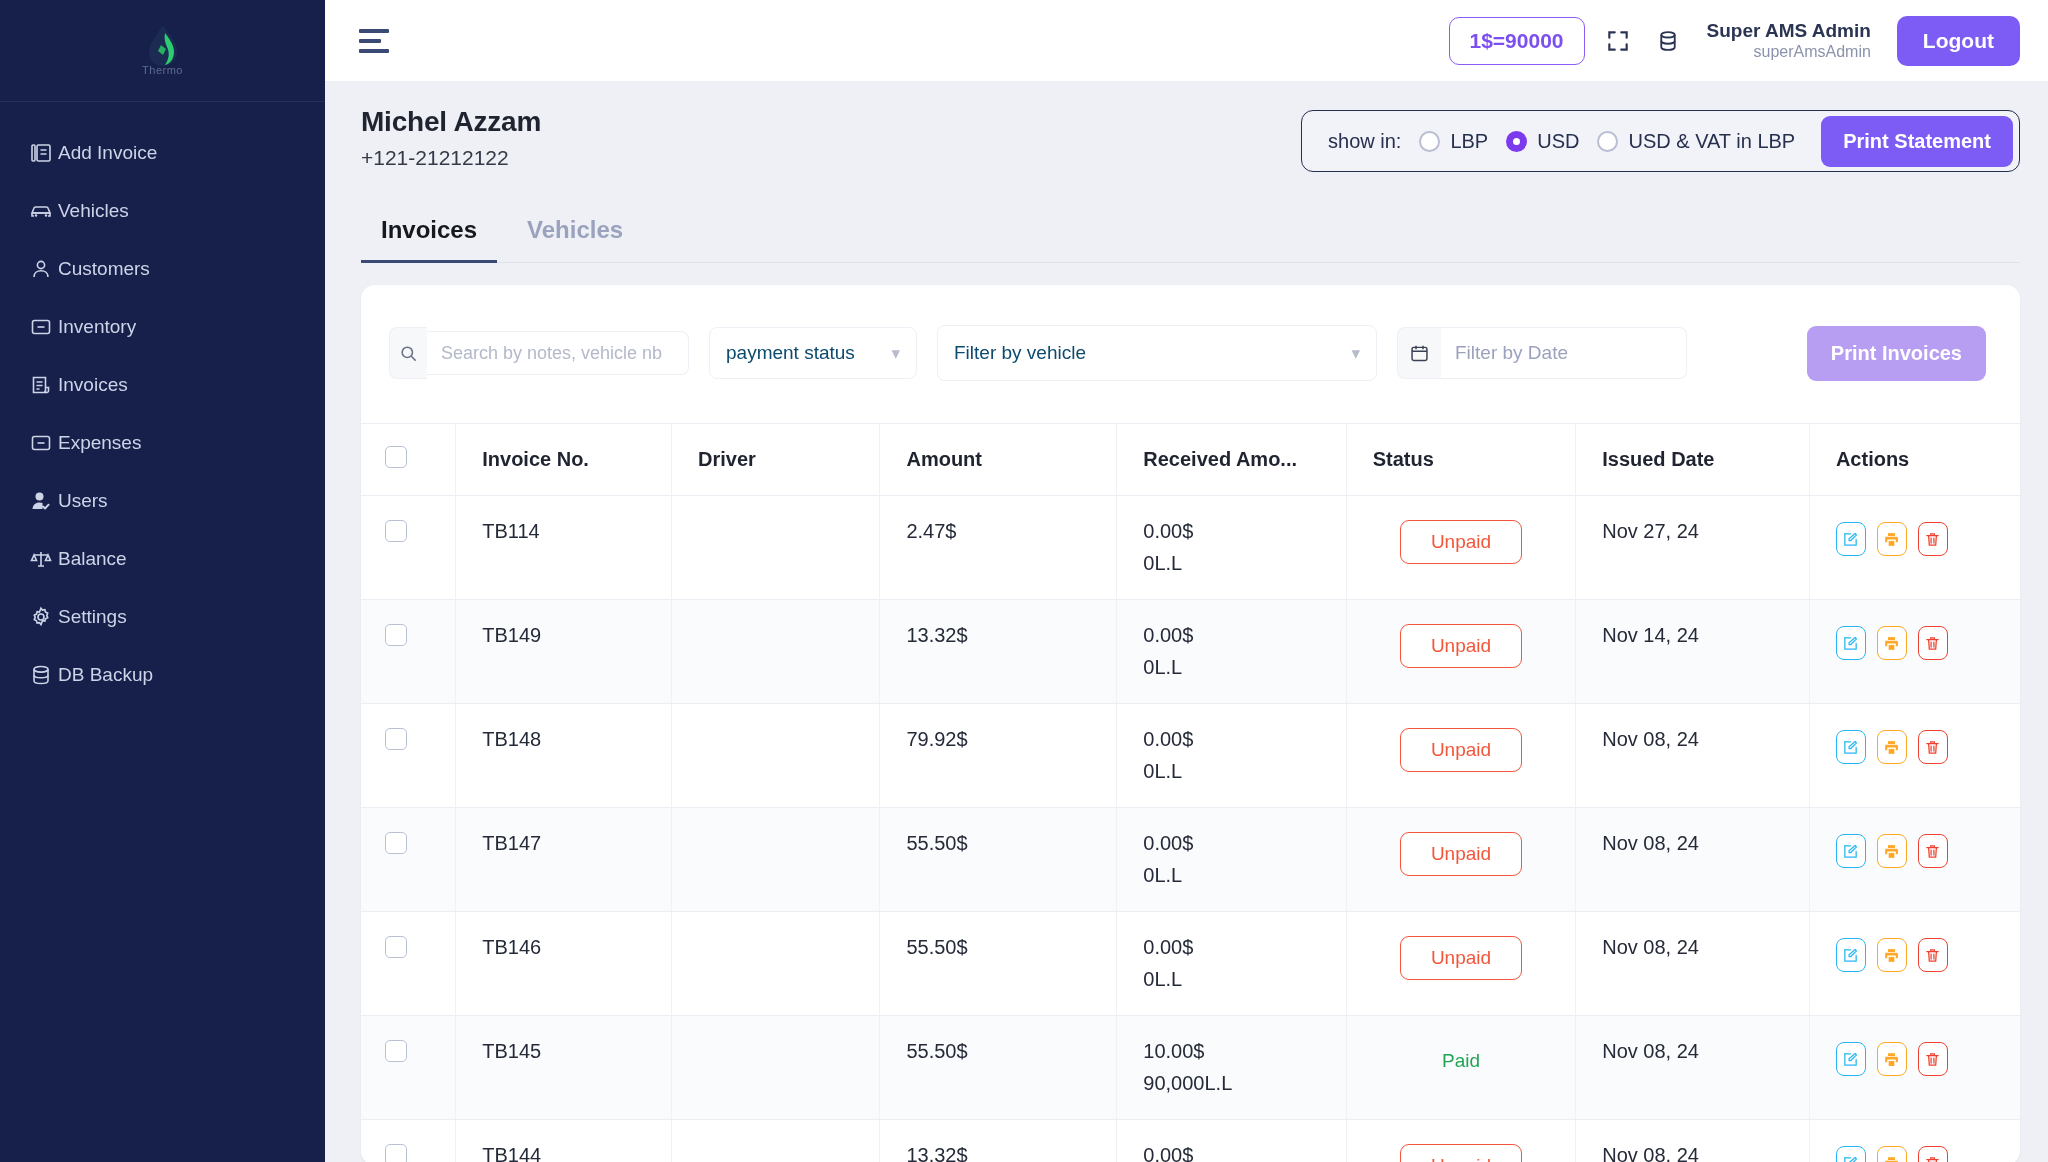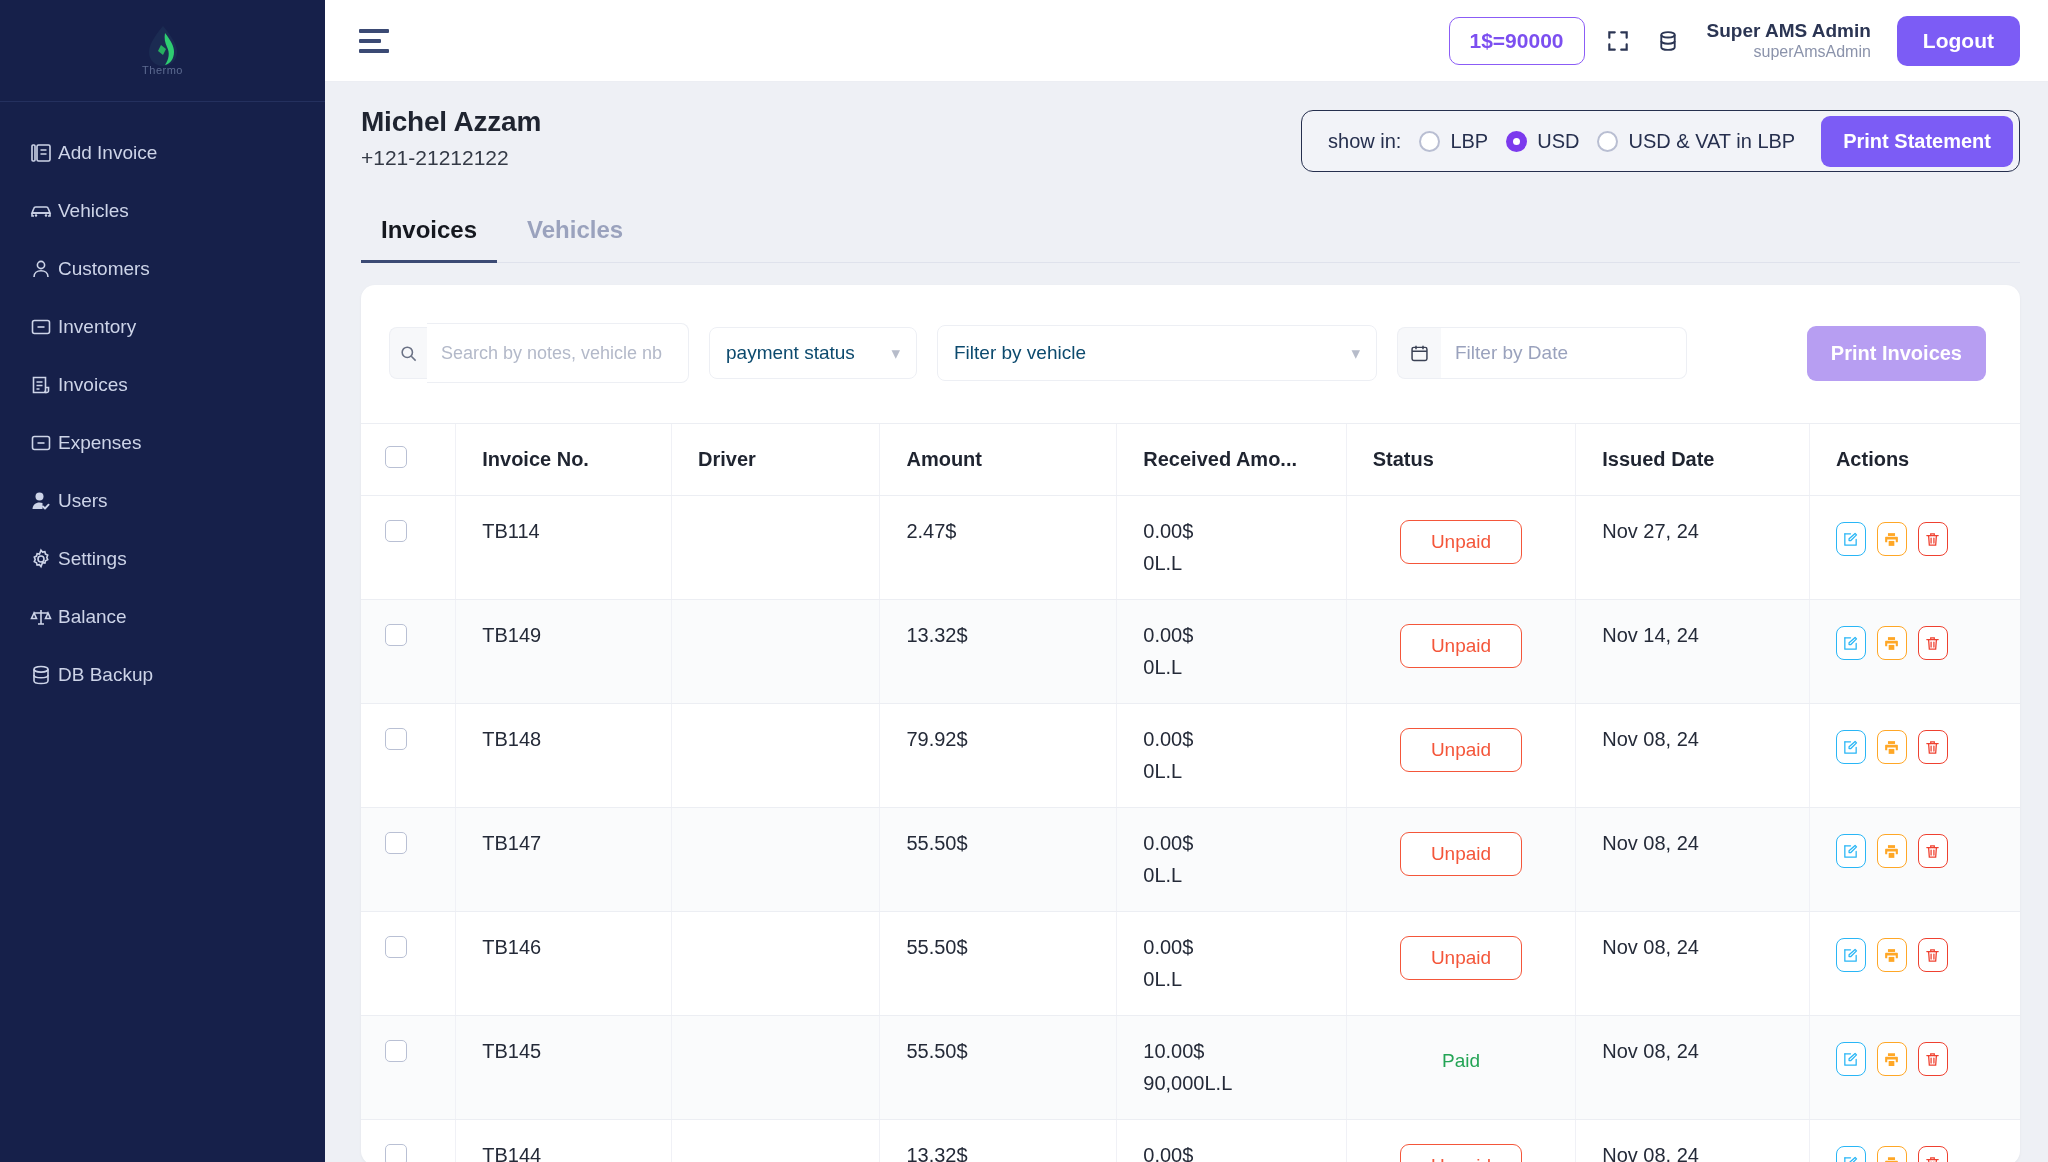--- a/index.html
+++ b/index.html
@@ -110,21 +110,21 @@
   }
 
   .filters { display: flex; align-items: center; padding: 40px 34px 0 28px; gap: 20px; }
   .search-wrap { display: flex; align-items: center; height: 52px; width: 300px; }
   .search-ico {
     width: 38px; height: 52px; background: #f7f8fa; border: 1px solid #edeff4; border-right: none;
     border-radius: 8px 0 0 8px; display: flex; align-items: center; justify-content: center;
   }
   .search-ico svg { width: 19px; height: 19px; }
   .search-input {
-    flex: 1; height: 60px; border: 1px solid #edeff4; border-left: none; border-radius: 0 8px 8px 0;
+    flex: 1; height: 44px; border: 1px solid #edeff4; border-left: none; border-radius: 0 8px 8px 0;
     font-size: 18px; padding: 0 14px; color: #3a4154; outline: none; font-family: inherit;
     background: #fff; min-width: 0;
   }
   .search-input::placeholder { color: #b3b9c9; }
   .select-box {
     height: 52px; border: 1px solid #edeff4; border-radius: 8px; background: #fff;
     display: flex; align-items: center; padding: 0 16px; cursor: pointer; gap: 14px;
   }
   .select-box.sm { width: 208px; justify-content: space-between; }
   .select-box.lg { width: 440px; justify-content: space-between; height: 56px; }
@@ -280,35 +280,35 @@
               <circle cx="10.5" cy="7.5" r="4" fill="#cdd4e8"></circle>
               <path d="M3.5 20c0-4 3.2-6.6 7-6.6 1.1 0 2.1.2 3 .6V20z" fill="#cdd4e8"></path>
               <path d="M14 17.5l2 2 3.6-3.8" fill="none" stroke="#cdd4e8" stroke-width="1.9" stroke-linecap="round" stroke-linejoin="round"></path>
             </svg>
         </span>
         <span>Users</span>
       </div>
       <div class="nav-item">
         <span class="nav-ico">
           <svg viewBox="0 0 24 24" fill="none" stroke="#cdd4e8" stroke-width="1.6">
-              <circle cx="12" cy="12" r="3"></circle>
-              <path d="M12 3.2l1.5 1.9 2.4-.4.6 2.4 2.2 1-.9 2.3.9 2.3-2.2 1-.6 2.4-2.4-.4L12 19.6l-1.5-1.9-2.4.4-.6-2.4-2.2-1 .9-2.3-.9-2.3 2.2-1 .6-2.4 2.4.4z"></path>
-            </svg>
-        </span>
-        <span>Settings</span>
-      </div>
-      <div class="nav-item">
-        <span class="nav-ico">
-          <svg viewBox="0 0 24 24" fill="none" stroke="#cdd4e8" stroke-width="1.6">
               <path d="M12 5v14M5 8h14M9 19h6"></path>
               <path d="M5 8 2.5 13.5h5z"></path>
               <path d="M19 8l-2.5 5.5h5z"></path>
             </svg>
         </span>
         <span>Balance</span>
+      </div>
+      <div class="nav-item">
+        <span class="nav-ico">
+          <svg viewBox="0 0 24 24" fill="none" stroke="#cdd4e8" stroke-width="1.6">
+              <circle cx="12" cy="12" r="3"></circle>
+              <path d="M12 3.2l1.5 1.9 2.4-.4.6 2.4 2.2 1-.9 2.3.9 2.3-2.2 1-.6 2.4-2.4-.4L12 19.6l-1.5-1.9-2.4.4-.6-2.4-2.2-1 .9-2.3-.9-2.3 2.2-1 .6-2.4 2.4.4z"></path>
+            </svg>
+        </span>
+        <span>Settings</span>
       </div>
       <div class="nav-item">
         <span class="nav-ico">
           <svg viewBox="0 0 24 24" fill="none" stroke="#cdd4e8" stroke-width="1.6">
               <ellipse cx="12" cy="6.3" rx="7" ry="2.8"></ellipse>
               <path d="M5 6.3v11.4c0 1.6 3.1 2.8 7 2.8s7-1.2 7-2.8V6.3"></path>
               <path d="M5 12c0 1.6 3.1 2.8 7 2.8s7-1.2 7-2.8"></path>
             </svg>
         </span>
         <span>DB Backup</span>

